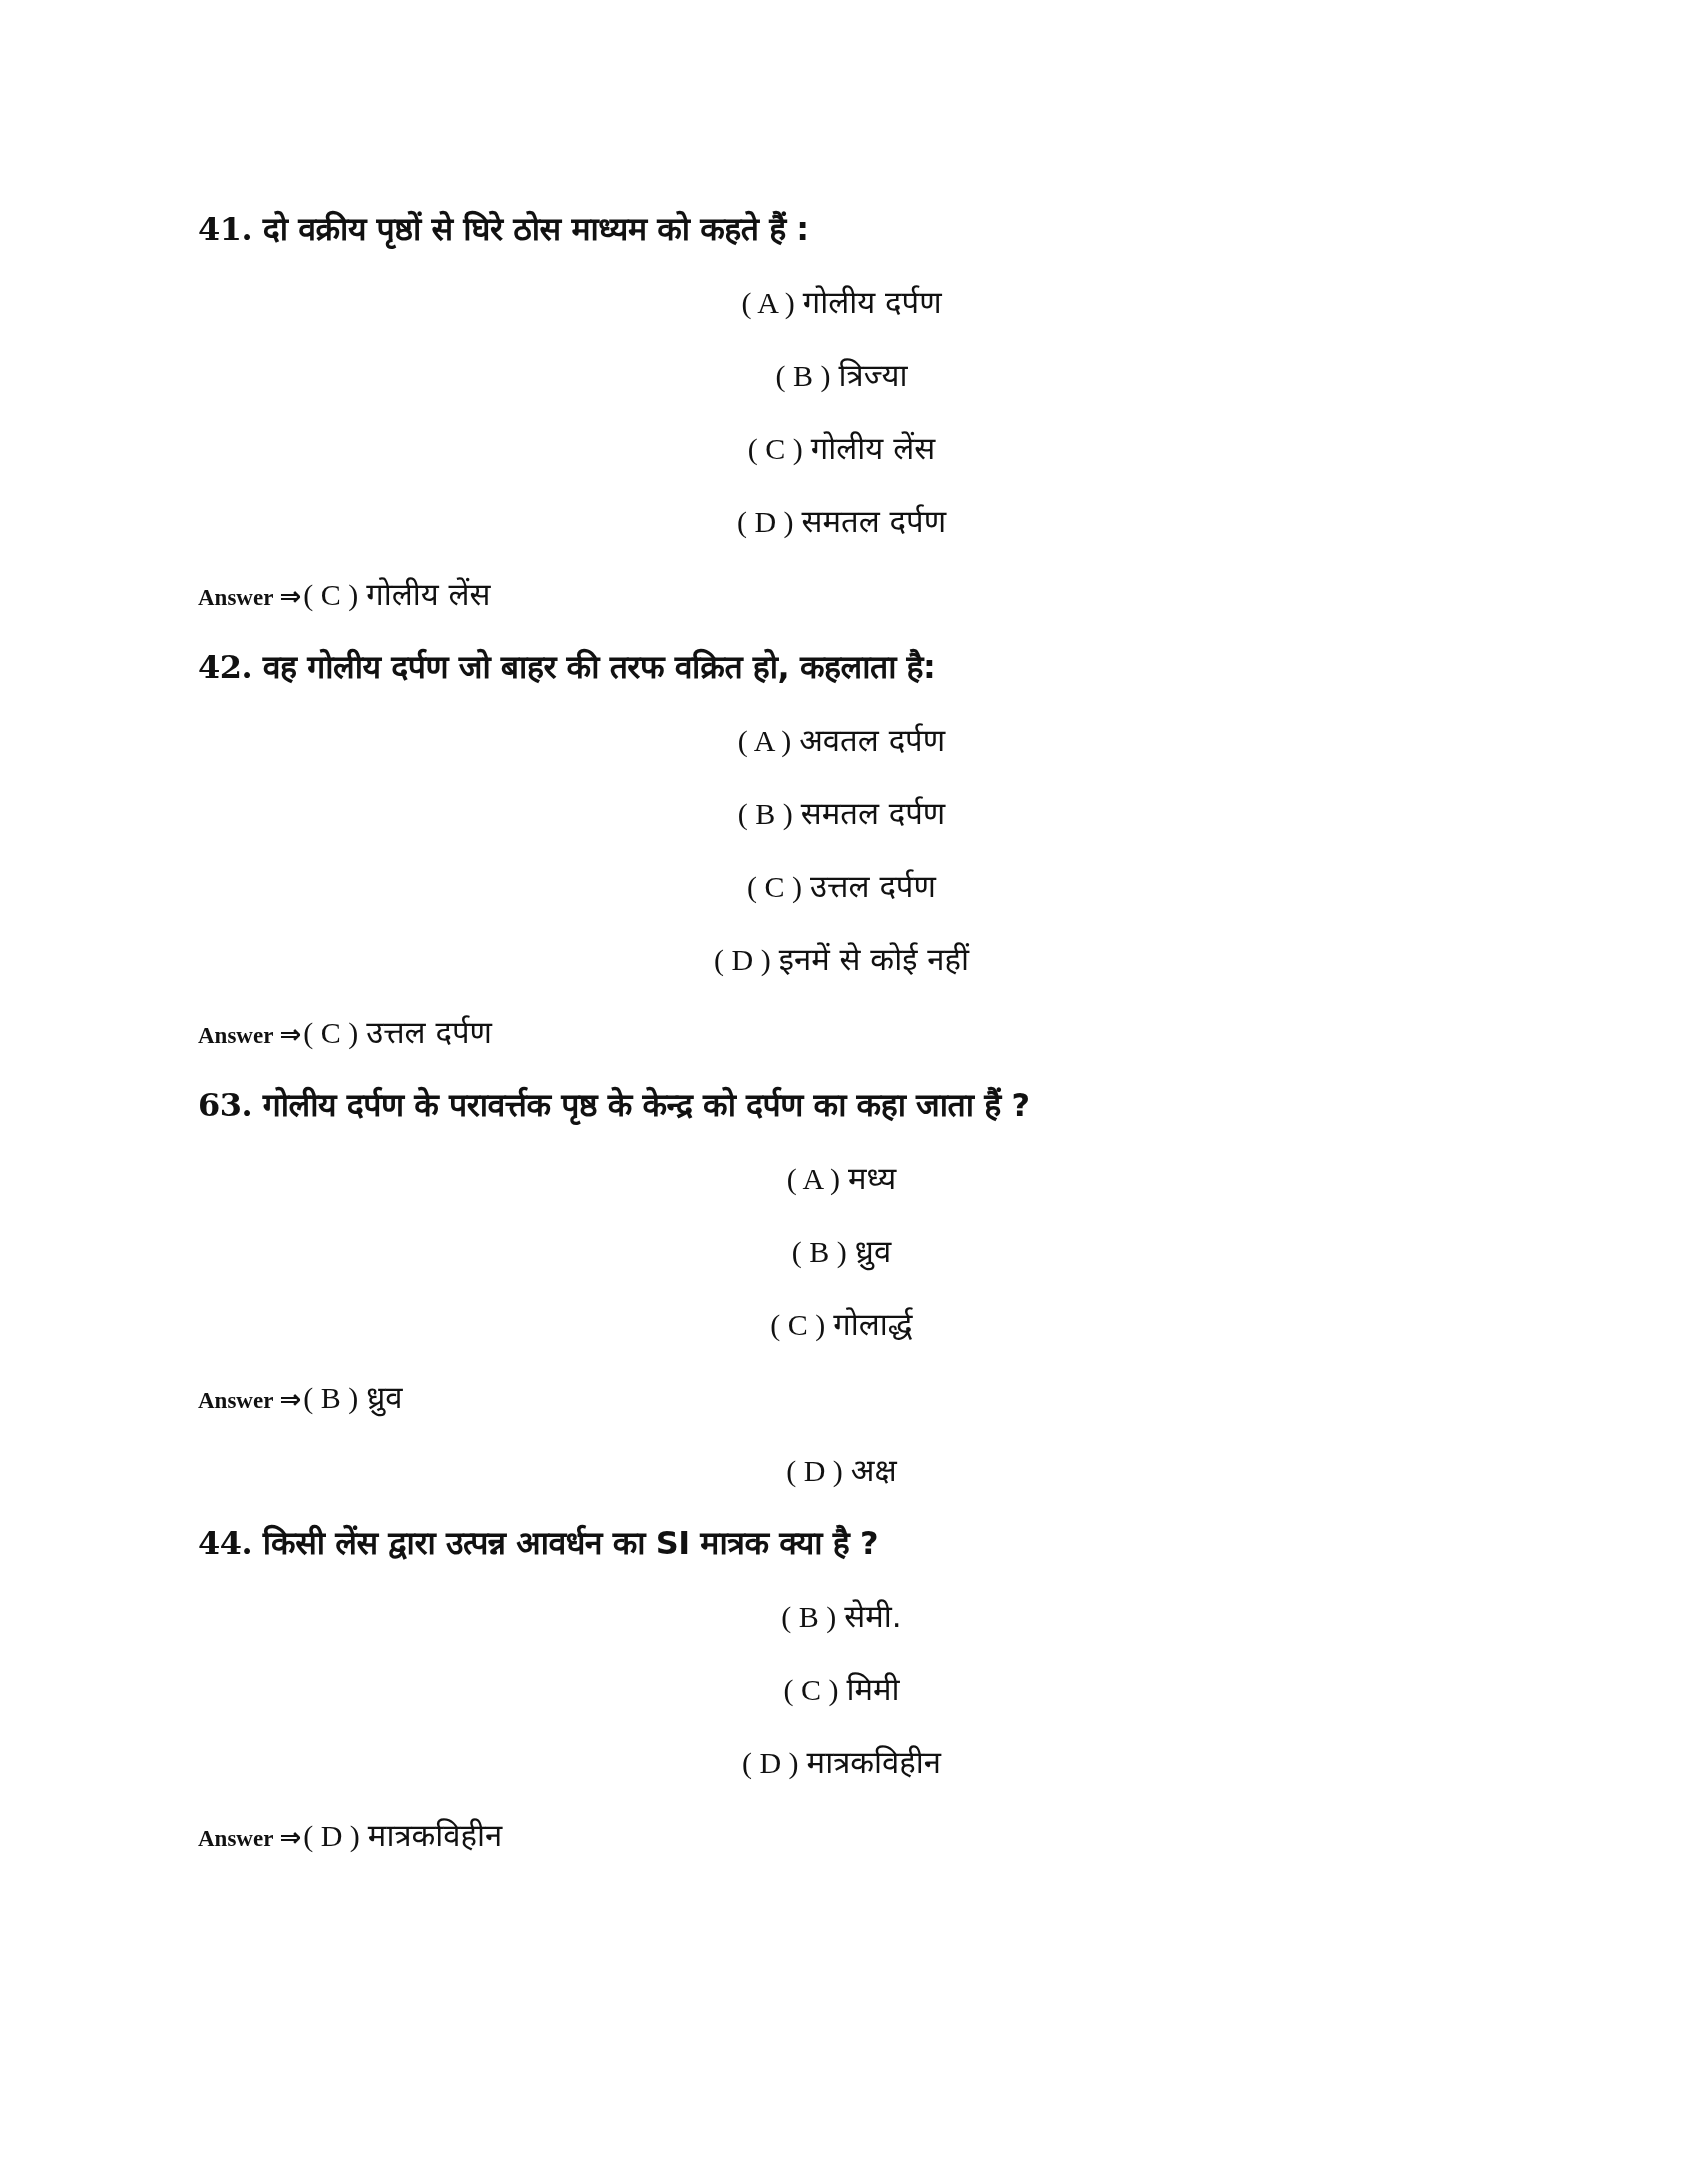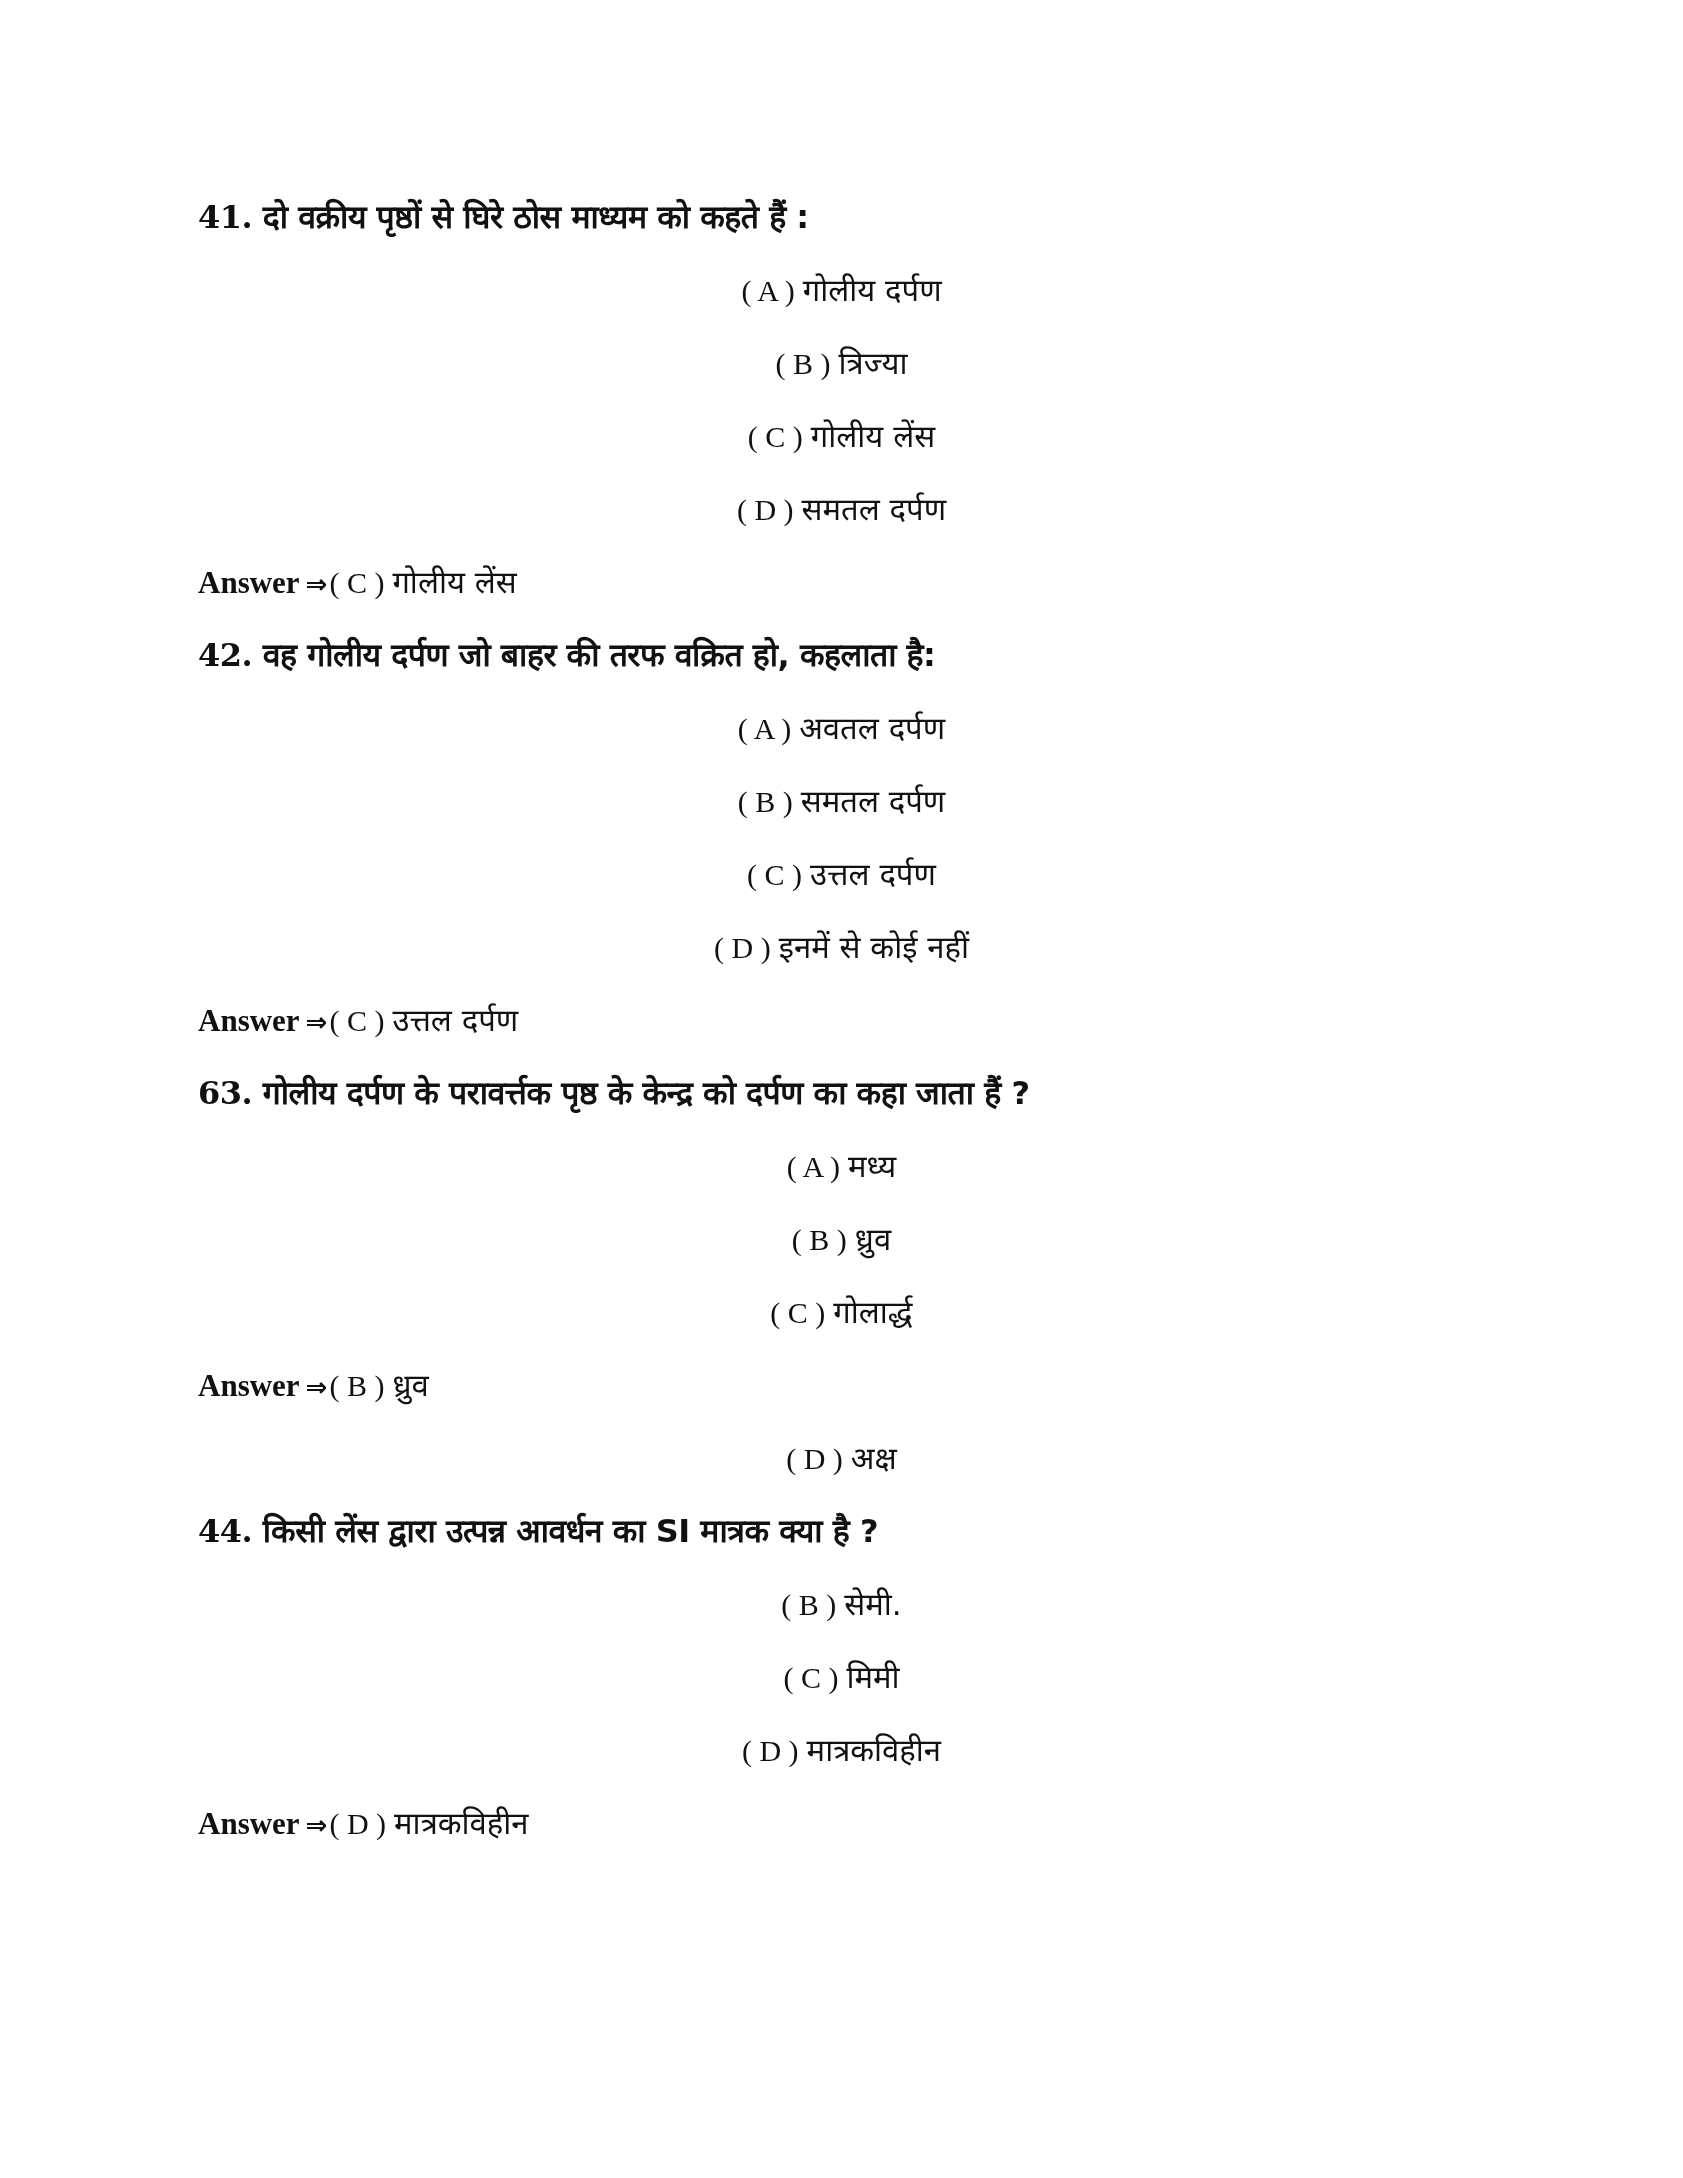--- a/index.html
+++ b/index.html
@@ -11,21 +11,21 @@
       width: 1683px;
       height: 2178px;
       position: relative;
       overflow: hidden;
       color: #111111;
       font-family: "DejaVu Serif", "Liberation Serif", serif;
     }
     .page {
       position: absolute;
       left: 198px;
-      top: 181px;
+      top: 193px;
       width: 1287px;
     }
     .question-block {
       margin: 0;
       padding: 0;
     }
     .line {
       height: 73px;
       line-height: 73px;
       white-space: nowrap;
@@ -52,21 +52,21 @@
       font-size: 30px;
       margin-right: 8px;
     }
     .answer {
       font-family: "DejaVu Sans", "Liberation Sans", sans-serif;
       font-size: 31px;
     }
     .answer .answer-word {
       font-family: "Liberation Serif", "DejaVu Serif", serif;
       font-weight: bold;
-      font-size: 31px;
+      font-size: 23px;
       margin-right: 6px;
     }
     .answer .arrow-icon {
       font-family: "DejaVu Sans", sans-serif;
       font-weight: bold;
       font-size: 26px;
       margin-right: 2px;
     }
   </style>
 </head>

